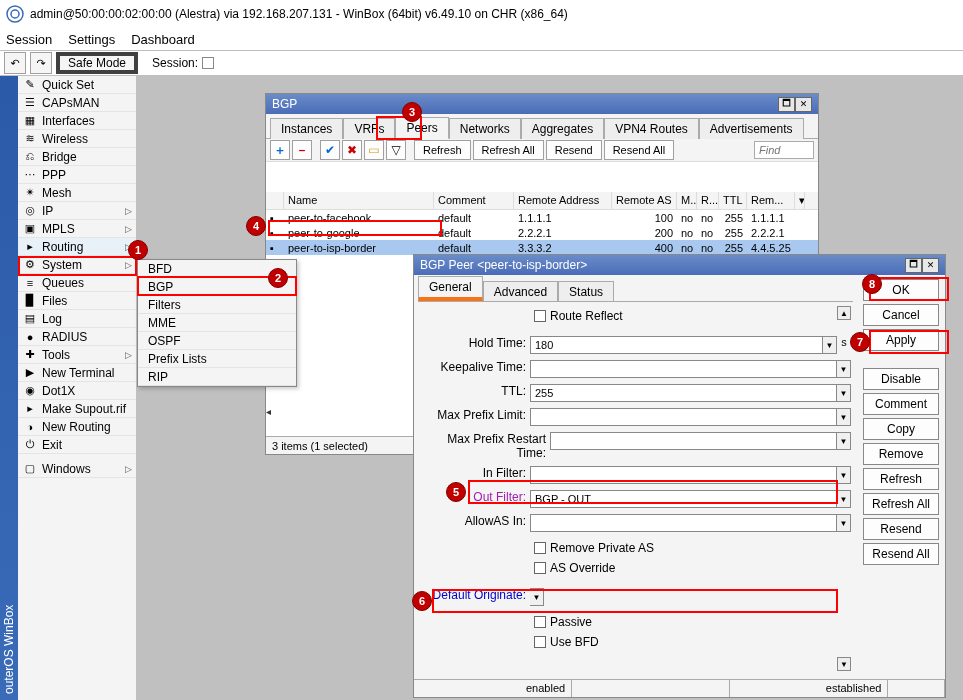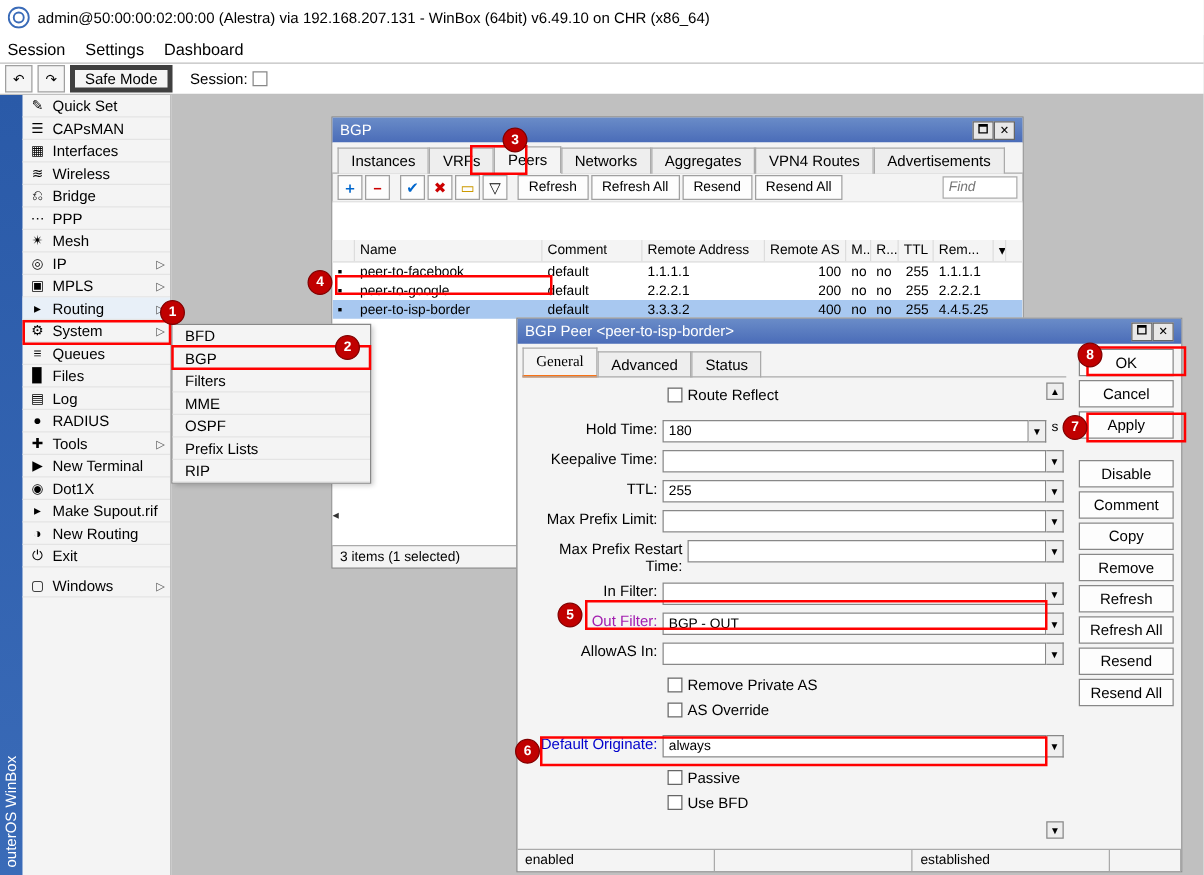--- a/index.html
+++ b/index.html
@@ -157,21 +157,21 @@
   .peer-btn {
     height: 22px; border: 1px solid #888; background: #fdfdfd;
     display: flex; align-items: center; justify-content: center; font-size: 12px;
     cursor: pointer;
   }
   .peer-tabs { display: flex; height: 22px; align-items: flex-end; }
   .peer-tab {
     padding: 3px 10px; border: 1px solid #aaa; border-bottom: none;
     background: #eee; font-size: 12px; cursor: pointer; position: relative; top: 1px;
   }
-  .peer-tab.active { background: #f4f4f4; border-bottom: 2px solid #f97316; font-family: Liberation Serif, serif; }
+  .peer-tab.active { background: #f4f4f4; border-bottom: 5px solid #f97316; }
   .peer-form {
     flex: 1; border-top: 1px solid #aaa; padding: 4px 2px;
     overflow: hidden; position: relative;
   }
   .form-row {
     display: flex; align-items: flex-start; height: 22px; margin-bottom: 2px;
   }
   .form-lbl { width: 110px; text-align: right; padding-right: 4px; font-size: 12px; }
   .form-inp {
     flex: 1; height: 18px; border: 1px solid #888; background: #fff;
@@ -187,21 +187,21 @@
   .form-chk-row { display: flex; align-items: center; padding-left: 114px; height: 20px; font-size: 12px; text-align: right; }
   .scroll-arrow {
     position: absolute; right: 2px; width: 14px; height: 14px;
     border: 1px solid #888; background: #eee; font-size: 8px;
     display: flex; align-items: center; justify-content: center;
   }
   .peer-status {
     height: 18px; border-top: 1px solid #aaa; display: flex; font-size: 11px;
   }
   .peer-status > div {
-    flex: 1; border-right: 1px solid #aaa; padding: 2px 6px;
+    flex: 1; border-right: 1px solid #aaa; padding: 2px 6px; text-align: right;
   }
   
   .bubble {
     position: absolute; width: 20px; height: 20px; border-radius: 50%;
     background: #c00000; color: #fff; font-size: 11px; font-weight: bold;
     display: flex; align-items: center; justify-content: center;
     z-index: 30; border: 1px solid #800000;
   }
 </style>
 </head>
@@ -487,21 +487,20 @@
               <div class="form-chk"></div>
               <span>Remove Private AS</span>
             </div>
             <div class="form-chk-row">
               <div class="form-chk"></div>
               <span>AS Override</span>
             </div>
             <div style="height:10px"></div>
             <div class="form-row">
               <div class="form-lbl" style="color:#0000cc">Default Originate:</div>
-              <div class="form-inp">always</div>
               <div class="form-dd">▼</div>
             </div>
             <div class="form-chk-row">
               <div class="form-chk"></div>
               <span>Passive</span>
             </div>
             <div class="form-chk-row">
               <div class="form-chk"></div>
               <span>Use BFD</span>
             </div>

